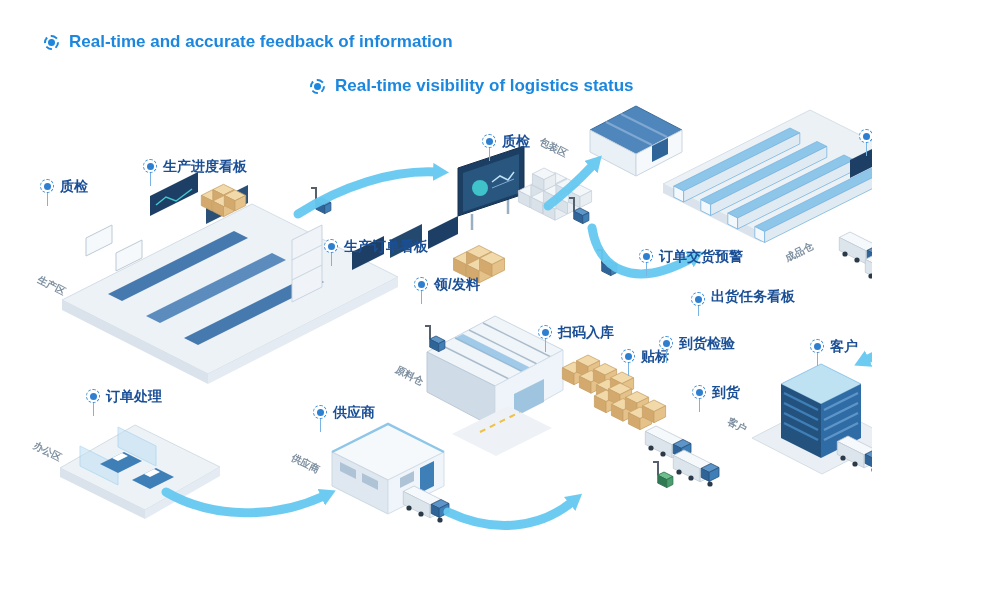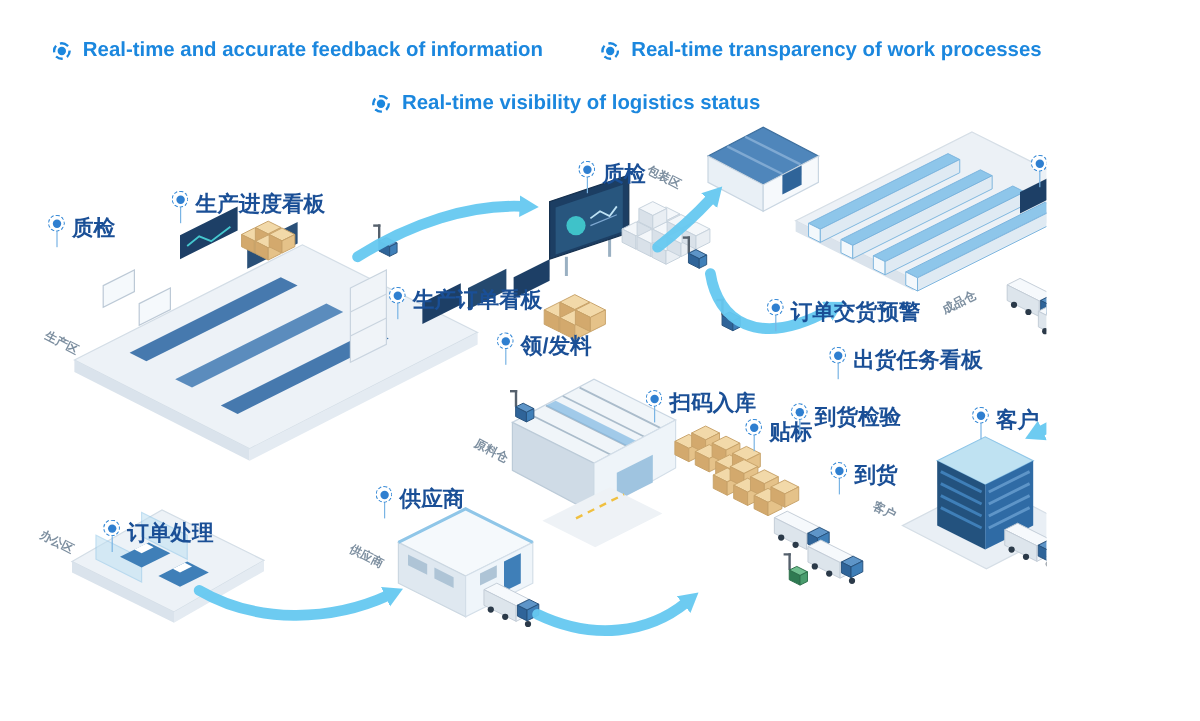--- a/index.html
+++ b/index.html
@@ -6,36 +6,32 @@
   .canvas{position:relative;width:872px;height:601px;overflow:hidden;background:#ffffff;
           font-family:"Liberation Sans","DejaVu Sans",sans-serif;}
   .header-item{position:absolute;display:flex;align-items:center;gap:10px;z-index:6;}
   .target-icon{width:15px;height:15px;border:2px dashed #1b87de;border-radius:50%;position:relative;flex:0 0 auto;box-sizing:border-box;}
   .target-icon::after{content:"";position:absolute;inset:2px;background:#1b87de;border-radius:50%;}
   .header-label{color:#1b87de;font-weight:bold;font-size:17px;white-space:nowrap;}
   #illustration{position:absolute;left:0;top:0;z-index:1;}
   .callout{position:absolute;display:flex;align-items:flex-start;gap:6px;z-index:5;}
   .callout .dot{width:14px;height:14px;border:1.5px dashed #3e8ed8;border-radius:50%;position:relative;background:#fff;box-sizing:border-box;flex:0 0 auto;}
   .callout .dot::after{content:"";position:absolute;inset:2.5px;background:#2f7fd0;border-radius:50%;}
-  .callout .label{color:#1a4f96;font-weight:bold;font-size:18px;white-space:nowrap;margin-top:-1px;}
+  .callout .label{color:#1a4f96;font-weight:bold;font-size:14px;white-space:nowrap;margin-top:-1px;}
   .callout .leader{position:absolute;left:6.5px;top:13px;width:1px;height:14px;background:#79b4e4;}
   .area-label{position:absolute;color:#7d8fa0;font-size:10px;font-weight:bold;white-space:nowrap;z-index:4;transform-origin:left center;}
 </style>
 </head>
 <body>
 
 <div class="canvas">
 
   <div class="header-item" style="left:44px;top:32px">
     <span class="target-icon"></span>
     <span class="header-label">Real-time and accurate feedback of information</span>
-  </div>
-  <div class="header-item" style="left:501px;top:32px">
-    <span class="target-icon"></span>
-    <span class="header-label">Real-time transparency of work processes</span>
   </div>
   <div class="header-item" style="left:310px;top:76px">
     <span class="target-icon"></span>
     <span class="header-label">Real-time visibility of logistics status</span>
   </div>
 
   <svg id="illustration" width="1000" height="601" viewBox="0 0 1000 601">
     <defs>
       <marker id="ah" markerWidth="20" markerHeight="20" refX="3" refY="9" orient="auto" markerUnits="userSpaceOnUse">
         <path d="M0,0 L16,9 L0,18 Z" fill="#66c9f1"></path>
@@ -380,21 +376,21 @@
       <div class="callout" style="left: 892px; top: 235px;">
         <span class="leader"></span>
         <span class="dot"></span>
         <span class="label">出货</span>
       </div>
       <div class="callout" style="left: 639px; top: 249px;">
         <span class="leader"></span>
         <span class="dot"></span>
         <span class="label">订单交货预警</span>
       </div>
-      <div class="callout" style="left: 691px; top: 289px;">
+      <div class="callout" style="left: 691px; top: 289px; align-items: flex-end;">
         <span class="leader"></span>
         <span class="dot"></span>
         <span class="label">出货任务看板</span>
       </div>
       <div class="callout" style="left: 414px; top: 277px;">
         <span class="leader"></span>
         <span class="dot"></span>
         <span class="label">领/发料</span>
       </div>
       <div class="callout" style="left: 538px; top: 325px;">
@@ -415,21 +411,21 @@
       <div class="callout" style="left: 692px; top: 385px; justify-content: space-between;">
         <span class="leader"></span>
         <span class="dot"></span>
         <span class="label">到货</span>
       </div>
       <div class="callout" style="left: 810px; top: 339px;">
         <span class="leader"></span>
         <span class="dot"></span>
         <span class="label">客户</span>
       </div>
-      <div class="callout" style="left: 86px; top: 389px; margin-top: 44px;">
+      <div class="callout" style="left: 86px; top: 389px;">
         <span class="leader"></span>
         <span class="dot"></span>
         <span class="label">订单处理</span>
       </div>
       <div class="callout" style="left: 313px; top: 405px;">
         <span class="leader"></span>
         <span class="dot"></span>
         <span class="label">供应商</span>
       </div>
     </div>

